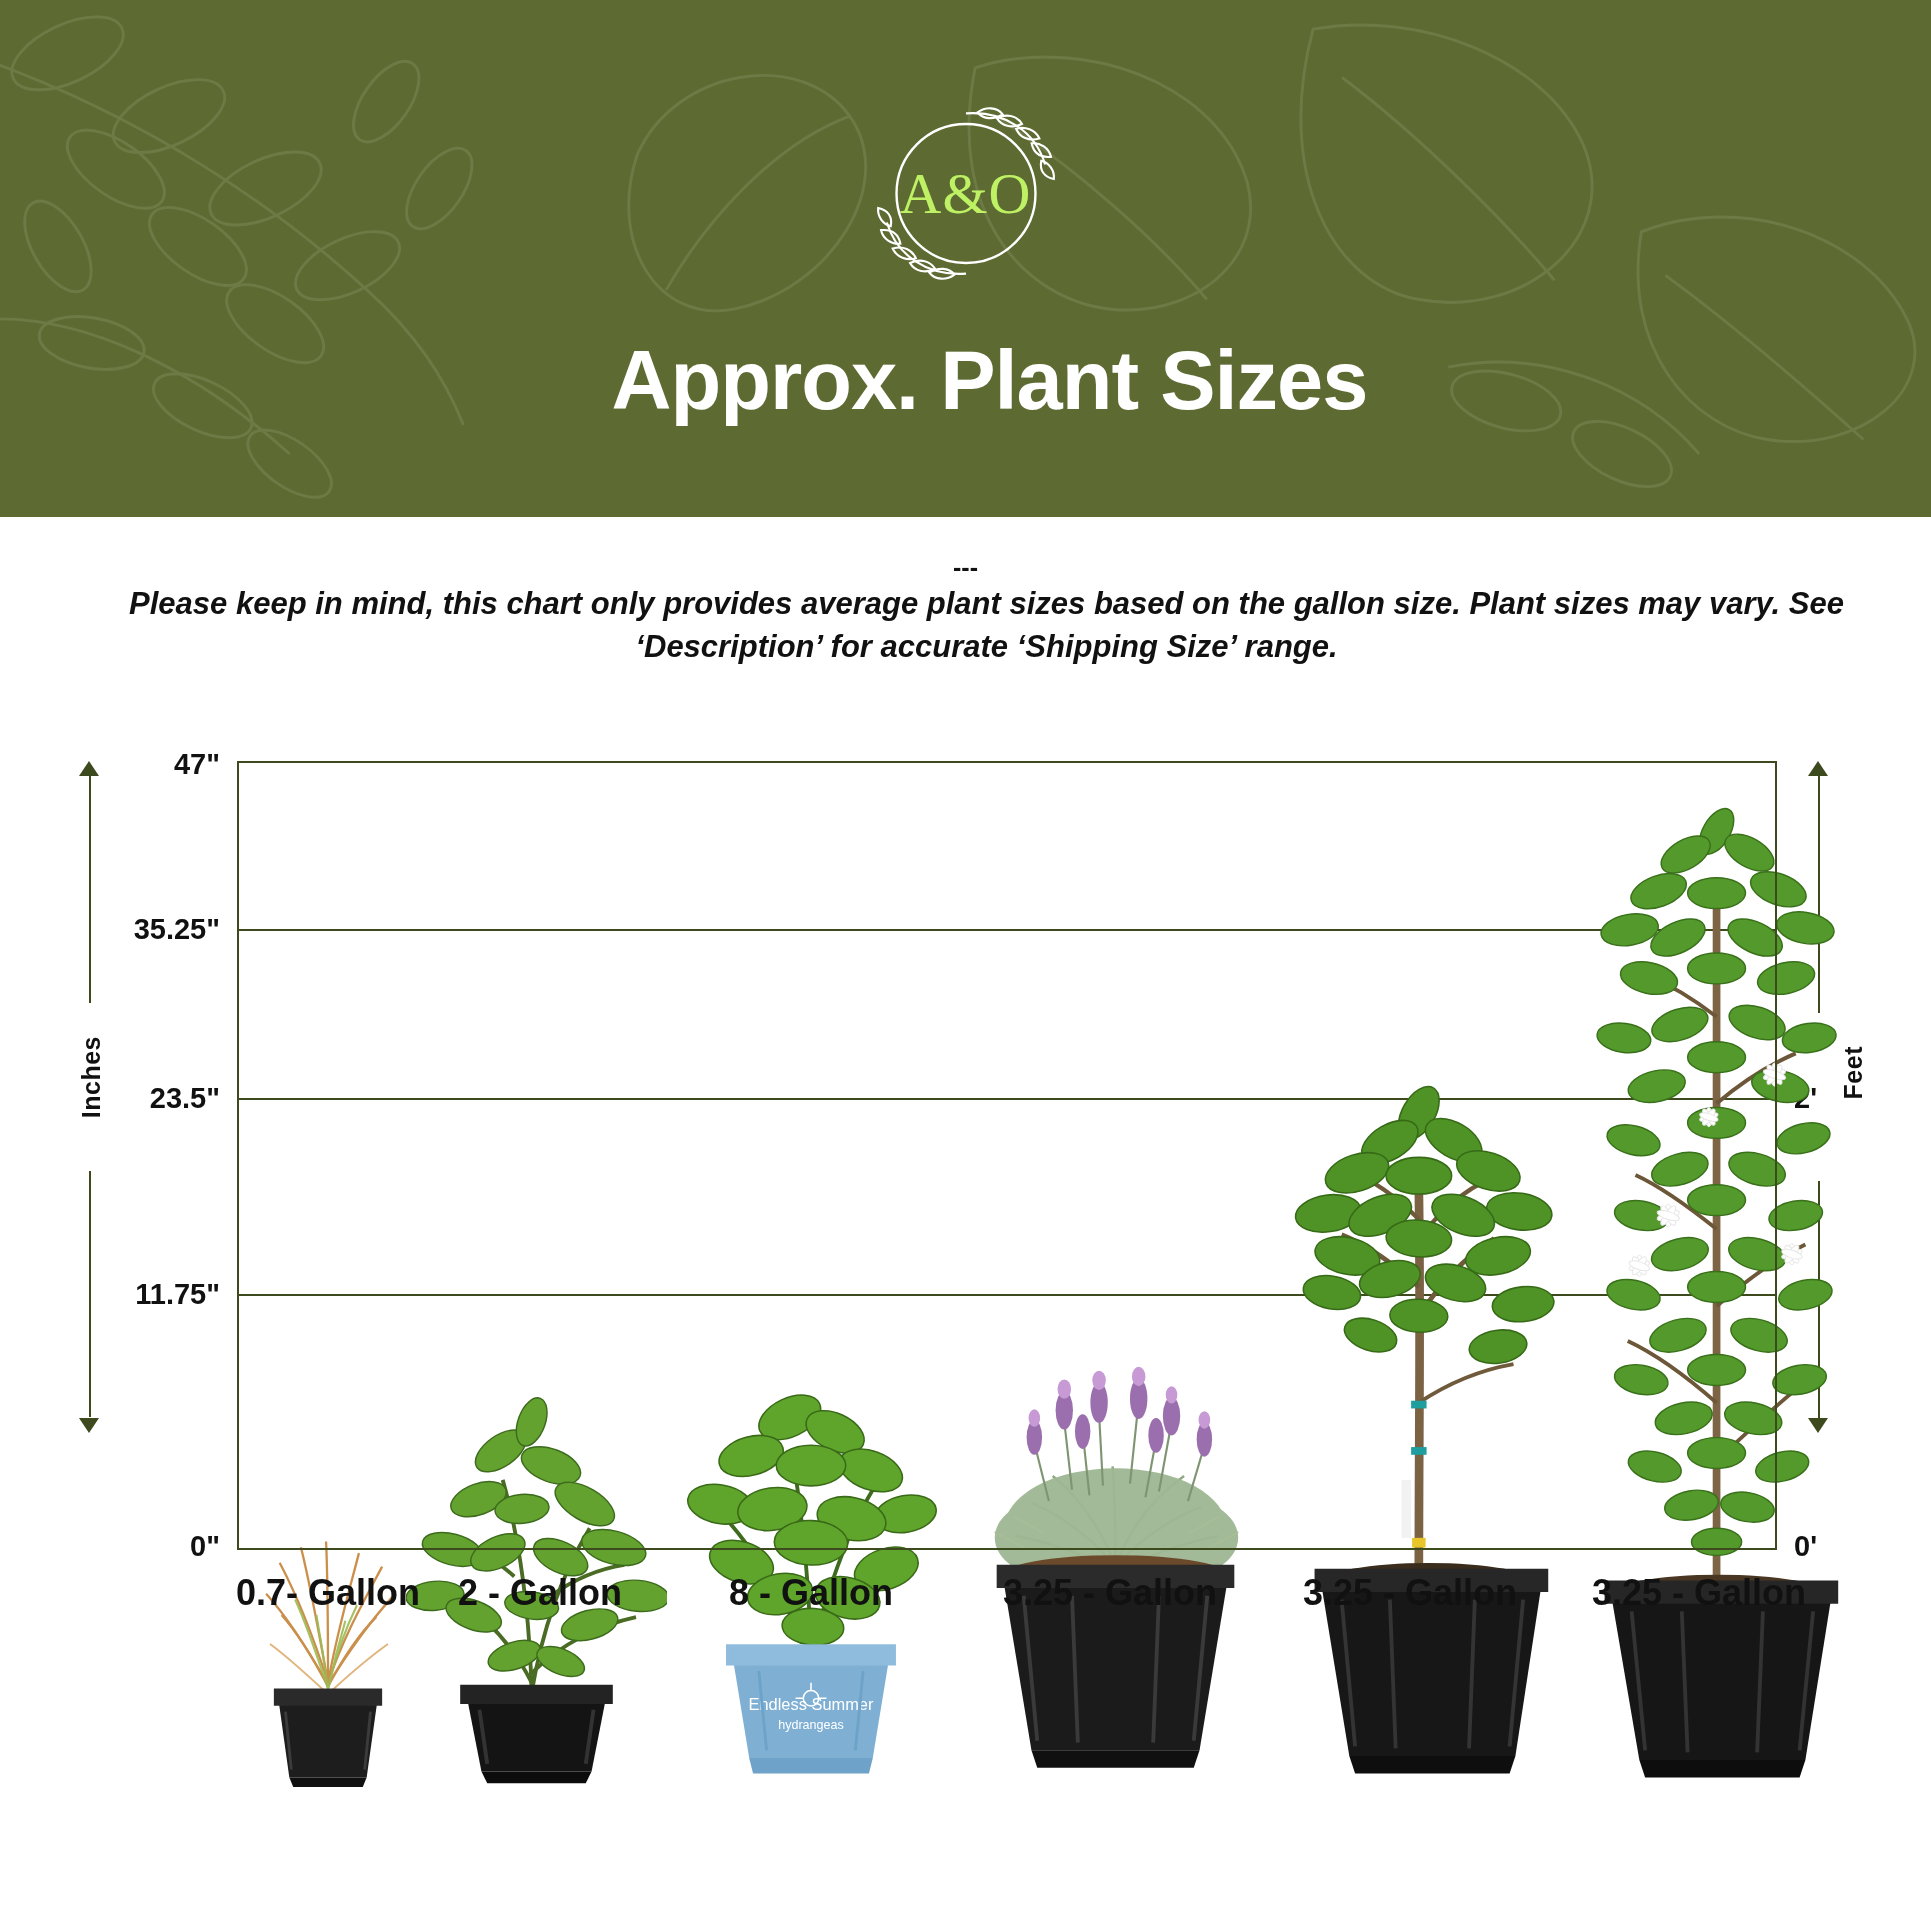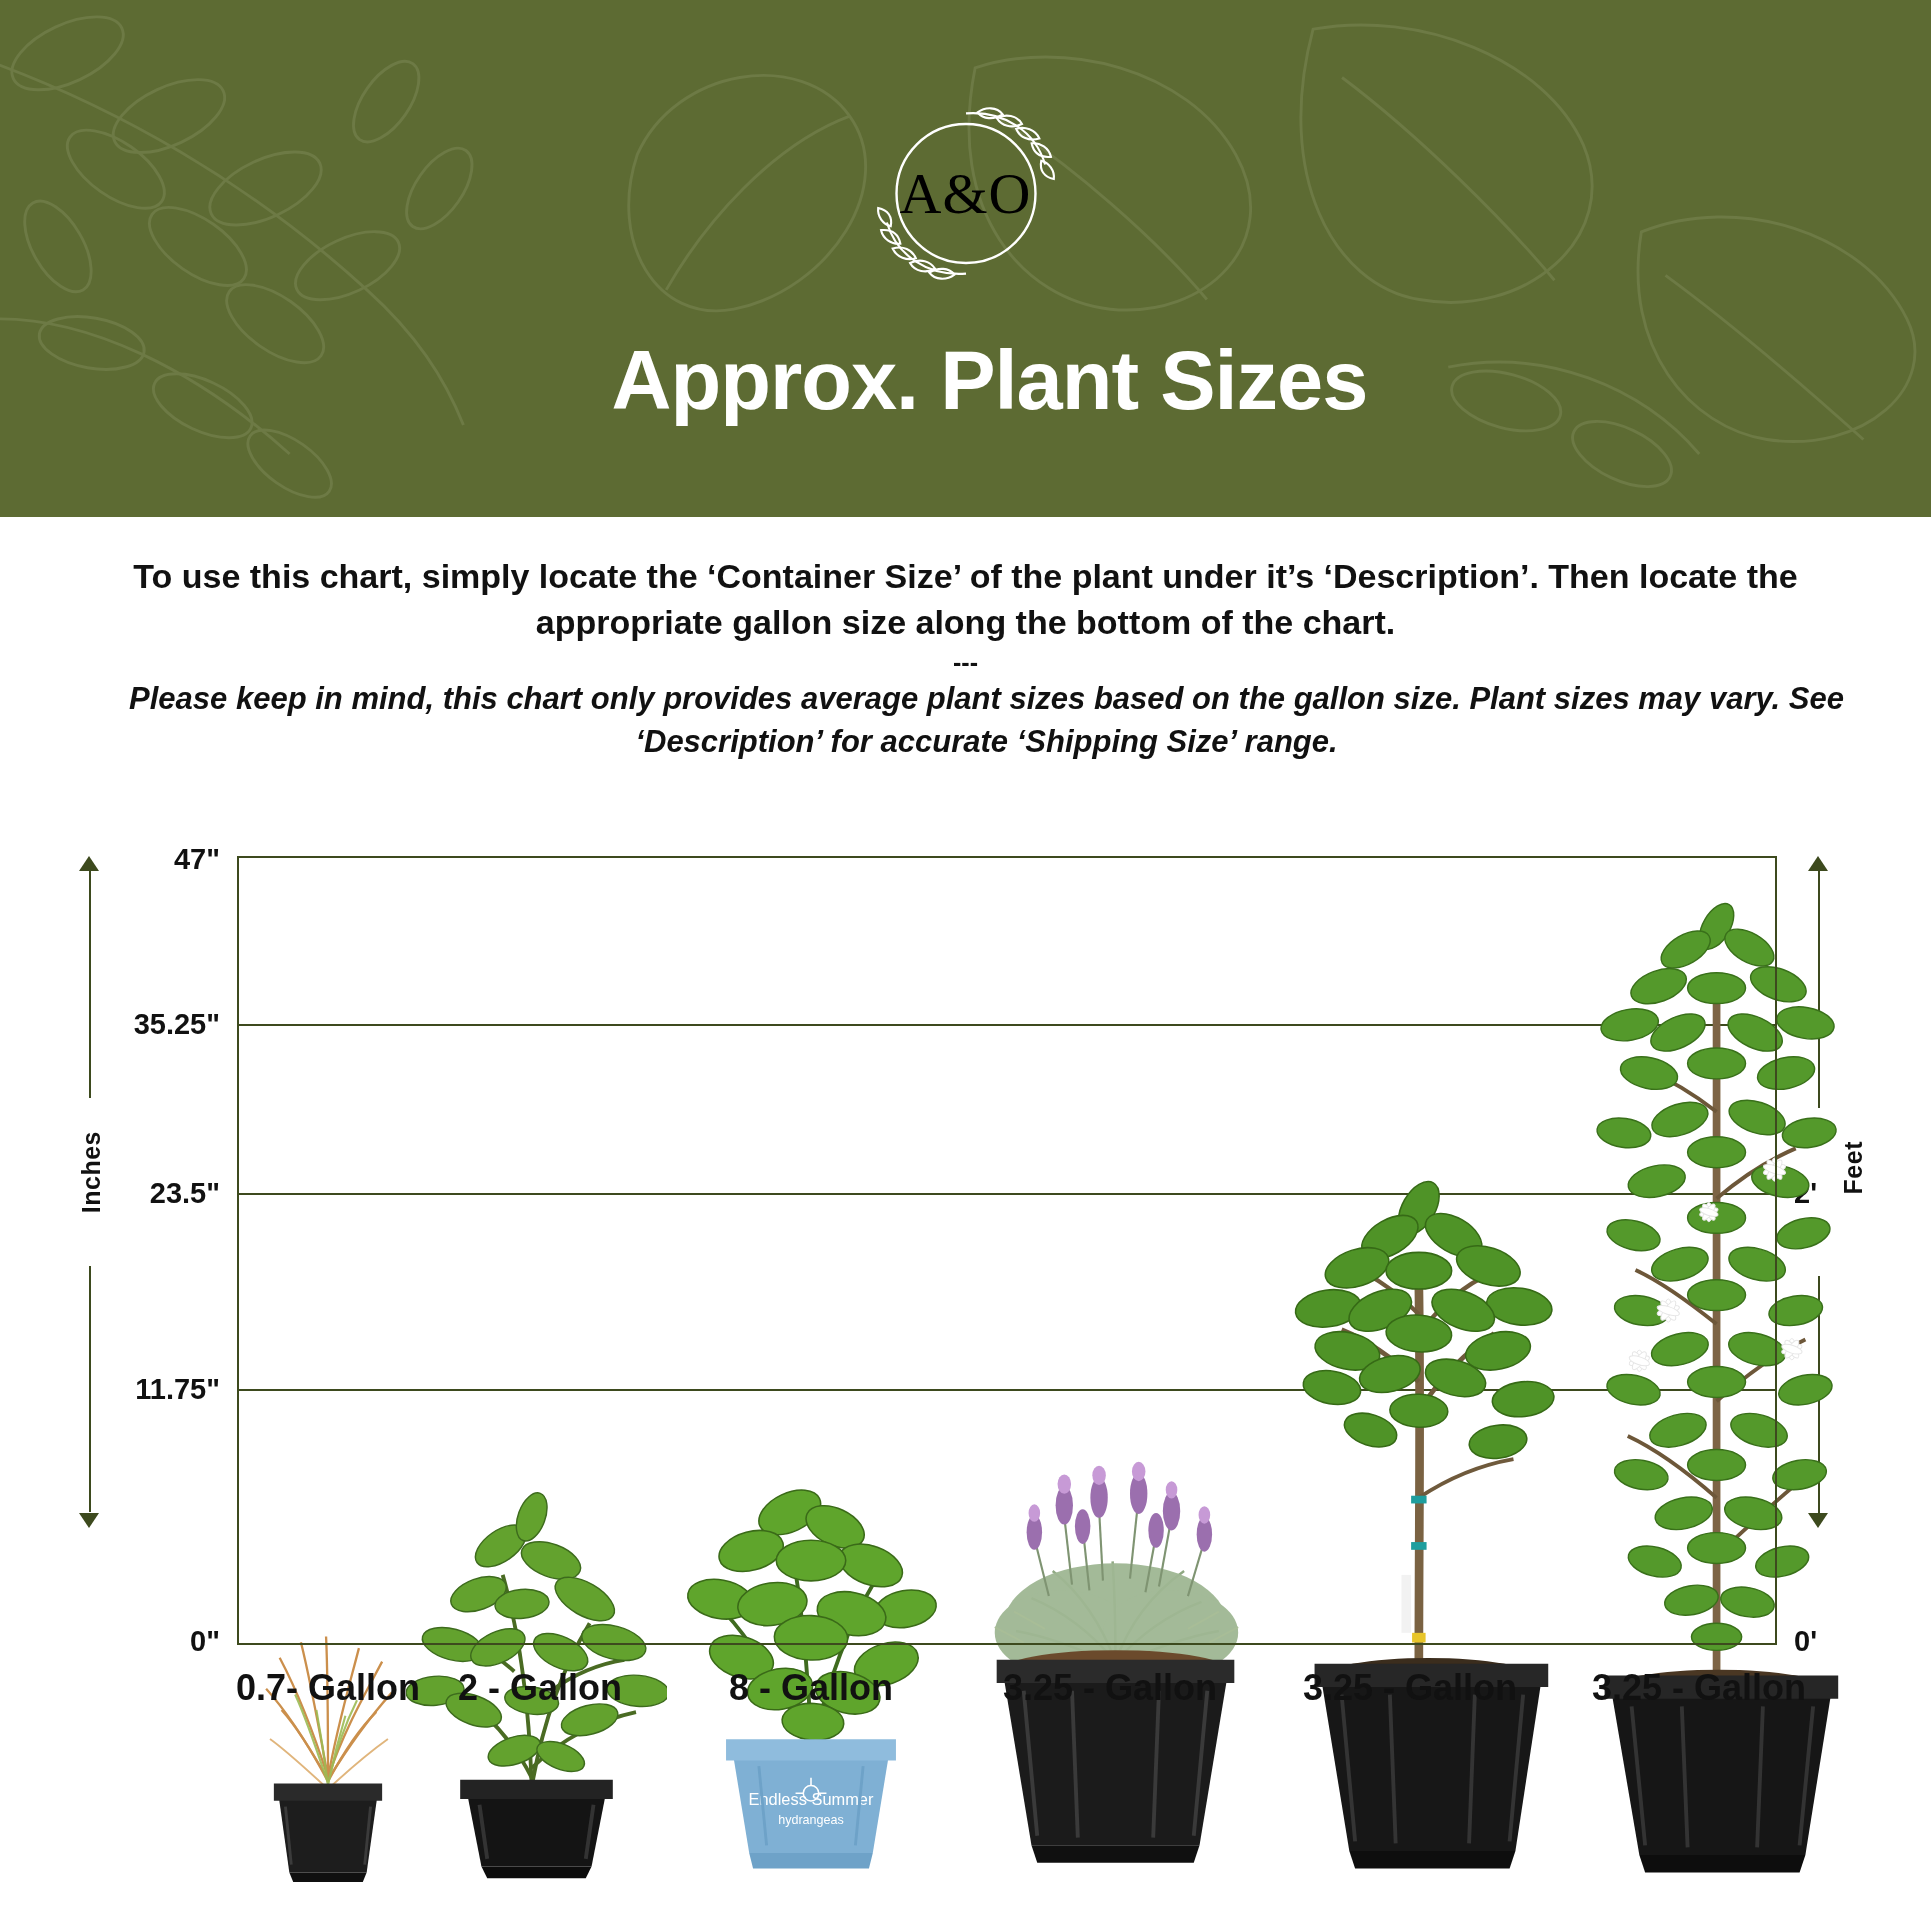--- a/index.html
+++ b/index.html
@@ -39,21 +39,21 @@
   }
   .logo-text {
     position: absolute;
     left: 0;
     top: 0;
     width: 193px;
     height: 193px;
     display: flex;
     align-items: center;
     justify-content: center;
-    color: #000000;
+    color: #bef264;
     font-family: "Liberation Serif", serif;
     font-size: 58px;
     letter-spacing: 1px;
   }
   .header-title {
     position: absolute;
     top: 333px;
     left: 0;
     width: 1931px;
     text-align: center;
@@ -242,21 +242,20 @@
         <path d="M22 134 c -8 -2 -14 -10 -13 -19 c 10 2 15 9 13 19 Z"></path>
       </g>
     </svg>
     <div class="logo-text">A&amp;O</div>
   </div>
 
   <div class="header-title">Approx. Plant Sizes</div>
 </div>
 
 <div class="intro">
-  <div class="line-bold">To use this chart, simply locate the ‘Container Size’ of the plant under it’s ‘Description’. Then locate the appropriate gallon size along the bottom of the chart.</div>
   <div class="divider">---</div>
   <div class="line-italic">Please keep in mind, this chart only provides average plant sizes based on the gallon size. Plant sizes may vary. See ‘Description’ for accurate ‘Shipping Size’ range.</div>
 </div>
 
 <div class="chart-area">
 
   <div class="axis-label vertical" style="left:77px; top:357px;">Inches</div>
   <div class="arrow-line" style="left:89px; top:97px; height:227px;"></div>
   <div class="arrow-head up" style="left:79px; top:82px;"></div>
   <div class="arrow-line" style="left:89px; top:492px; height:246px;"></div>

